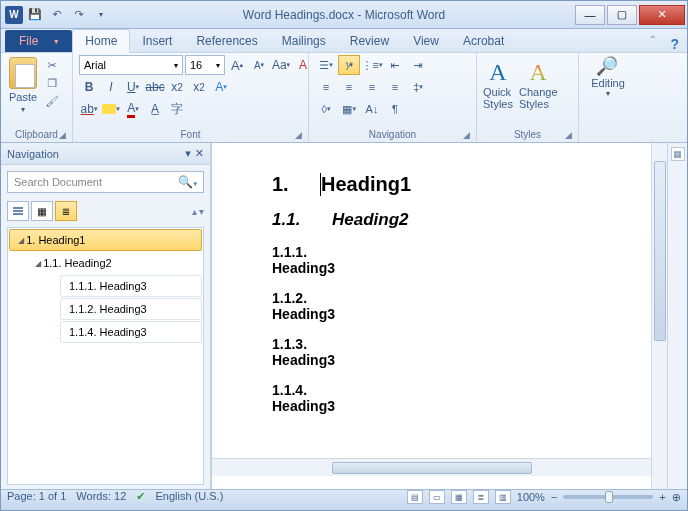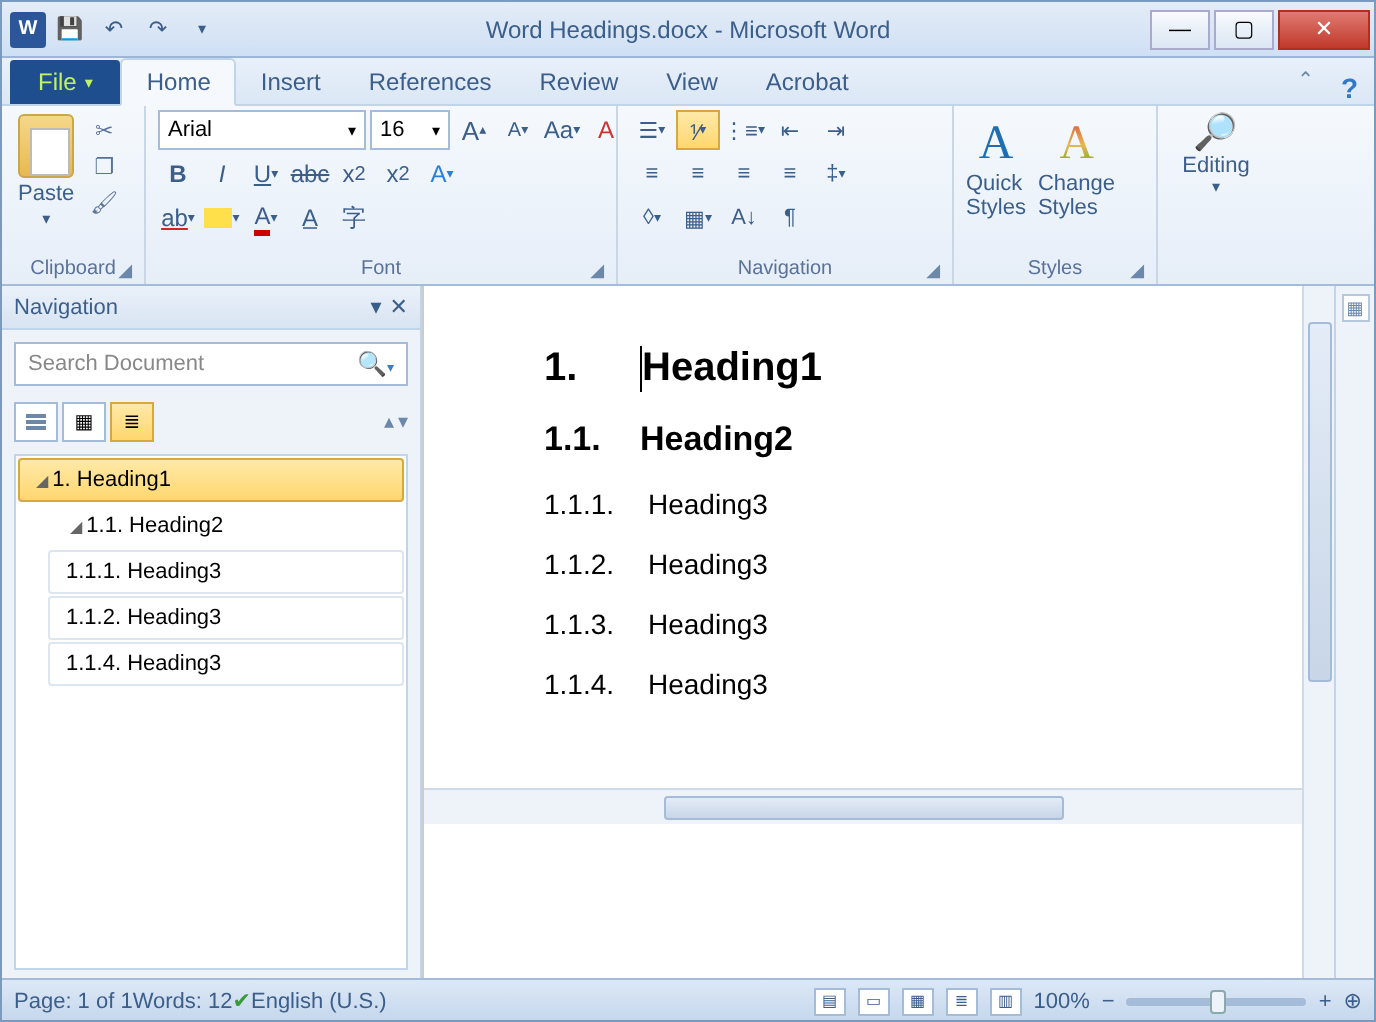--- a/index.html
+++ b/index.html
@@ -6,21 +6,21 @@
 body { width: 688px; height: 511px; background: #fff; overflow: hidden; border: 1px solid #7a9ac0; }
 .titlebar { height: 28px; background: linear-gradient(#e4ecf7,#cfe0f4); display: flex; align-items: center; position: relative; border-bottom: 1px solid #9db6d8; }
 .qat { display: flex; align-items: center; gap: 2px; padding-left: 4px; }
 .wicon { width: 18px; height: 18px; background: #2b579a; color: #fff; font-size: 10px; font-weight: bold; display: flex; align-items: center; justify-content: center; border-radius: 2px; }
 .qbtn { width: 20px; height: 20px; display: flex; align-items: center; justify-content: center; color: #3b5e8a; font-size: 11px; }
 .title { position: absolute; left: 50%; transform: translateX(-50%); font-size: 12px; color: #3b5e8a; }
 .wincontrols { margin-left: auto; display: flex; }
 .wbtn { width: 30px; height: 20px; display: flex; align-items: center; justify-content: center; font-size: 11px; border: 1px solid #aac; background: linear-gradient(#f8fafd,#dbe6f4); margin-right: 2px; }
 .wclose { background: linear-gradient(#e07a72,#c0392b); color: #fff; border: 1px solid #b03020; width: 46px; border-top-right-radius: 0; }
 .ribbon-tabs { height: 24px; background: linear-gradient(#e8f0fa,#dbe7f5); display: flex; align-items: flex-end; padding-left: 4px; gap: 0; border-bottom: 1px solid #c0d4ea; position: relative; }
-.filetab { background: #1e4e8e; color: #bef264; padding: 4px 14px; font-size: 12px; display: flex; align-items: center; gap: 4px; border-radius: 2px 2px 0 0; }
+.filetab { background: #1e4e8e; color: #fca5a5; padding: 4px 14px; font-size: 12px; display: flex; align-items: center; gap: 16px; border-radius: 2px 2px 0 0; }
 .rtab { padding: 4px 12px; font-size: 12px; color: #3b5e8a; cursor: pointer; }
 .rtab.active { background: #f5f9fd; border: 1px solid #c0d4ea; border-bottom: 1px solid #f5f9fd; border-radius: 3px 3px 0 0; margin-bottom: -1px; }
 .help { margin-left: auto; margin-right: 8px; color: #3178c6; font-size: 14px; font-weight: bold; }
 .chev { position: absolute; right: 30px; top: 5px; color: #6b88aa; font-size: 10px; }
 .ribbon { height: 90px; background: linear-gradient(#f5f9fd,#e6eef8); display: flex; border-bottom: 1px solid #a5bcd8; }
 .rgroup { border-right: 1px solid #c8d6e8; padding: 2px 6px 0; display: flex; flex-direction: column; }
 .rgroup-body { flex: 1; display: flex; align-items: flex-start; gap: 4px; }
 .rgroup-label { text-align: center; font-size: 10px; color: #5a7299; padding: 2px 0; position: relative; }
 .rgroup-label .dlg { position: absolute; right: 0; bottom: 2px; font-size: 9px; color: #6b88aa; }
 .bigbtn { display: flex; flex-direction: column; align-items: center; font-size: 11px; color: #3b5e8a; padding: 2px; gap: 2px; }
@@ -50,38 +50,38 @@
 .searchbox .mag { margin-left: auto; color: #3b7dc0; font-size: 12px; }
 .navtabs { margin: 2px 6px; display: flex; gap: 2px; align-items: center; }
 .ntab { width: 22px; height: 20px; border: 1px solid #a5bcd8; background: #fff; display: flex; align-items: center; justify-content: center; font-size: 10px; }
 .ntab.sel { background: linear-gradient(#ffe9a8,#ffd76e); border-color: #d6a93a; }
 .ntab .bars { display: flex; flex-direction: column; gap: 1px; }
 .ntab .bars i { display: block; width: 10px; height: 2px; background: #6b88aa; }
 .navtree { margin: 4px 6px; border: 1px solid #c0d4ea; background: #fff; flex: 1; font-size: 11px; overflow: auto; position: relative; }
 .treeitem { padding: 4px 4px 4px 8px; border: 1px solid transparent; display: flex; align-items: center; gap: 2px; margin: 1px; border-radius: 2px; }
 .treeitem.sel { background: linear-gradient(#ffe9a8,#ffd76e); border: 1px solid #d6a93a; }
 .treeitem.l1 { margin-left: 18px; }
-.treeitem.l2 { margin-left: 16px; border: 1px solid #dde6f0; text-align: right; }
+.treeitem.l2 { margin-left: 52px; border: 1px solid #dde6f0; text-align: right; }
 .tri { font-size: 8px; color: #666; }
 .docarea { flex: 1; background: #fff; overflow: auto; position: relative; border-left: 1px solid #ccc; }
 .page { padding: 30px 30px 30px 60px; }
 .h1 { font-family: Arial; font-size: 20px; font-weight: bold; display: flex; margin-bottom: 14px; }
 .h1 .num { width: 48px; }
-.h2 { font-family: Arial; font-size: 17px; font-weight: bold; display: flex; margin-bottom: 14px; }
+.h2 { font-family: Arial; font-size: 17px; font-weight: bold; font-style: italic; display: flex; margin-bottom: 14px; gap: 12px; }
 .h2 .num { width: 48px; }
-.h3 { font-family: Arial; font-size: 14px; font-weight: normal; display: flex; margin-bottom: 14px; }
+.h3 { font-family: Arial; font-size: 14px; font-weight: bold; display: flex; margin-bottom: 14px; flex-direction: column; }
 .h3 .num { width: 52px; }
 .cursor { border-left: 1px solid #000; }
 .rsidebar { width: 20px; background: #eef3fa; border-left: 1px solid #c0d4ea; display: flex; flex-direction: column; align-items: center; padding-top: 4px; gap: 6px; }
 .rsbtn { width: 14px; height: 14px; border: 1px solid #b8c8dc; background: #fff; font-size: 9px; display: flex; align-items: center; justify-content: center; color: #6b88aa; }
 .vscroll { width: 16px; background: #eef3fa; border-left: 1px solid #d0dae6; position: relative; }
 .vthumb { position: absolute; top: 18px; left: 2px; width: 12px; height: 180px; background: linear-gradient(#e4ecf7,#c8d6e8); border: 1px solid #a5bcd8; border-radius: 2px; }
 .hscroll { height: 18px; background: #eef3fa; border-top: 1px solid #d0dae6; display: flex; align-items: center; padding: 0 20px; }
 .hthumb { width: 200px; height: 12px; margin: 0 auto; background: linear-gradient(#e4ecf7,#c8d6e8); border: 1px solid #a5bcd8; border-radius: 2px; }
-.statusbar { height: 22px; background: linear-gradient(#dce8f6,#c5d7ec); display: flex; align-items: center; font-size: 11px; color: #3b5e8a; padding: 0 6px; gap: 0; border-top: 1px solid #a5bcd8; }
+.statusbar { height: 22px; background: linear-gradient(#dce8f6,#c5d7ec); display: flex; align-items: flex-start; font-size: 11px; color: #3b5e8a; padding: 0 6px; gap: 10px; border-top: 1px solid #a5bcd8; }
 .statusbar .r { margin-left: auto; display: flex; align-items: center; gap: 6px; }
 .viewbtn { width: 16px; height: 14px; border: 1px solid #a5bcd8; background: #fff; font-size: 8px; display: flex; align-items: center; justify-content: center; }
 .zoomslider { width: 90px; height: 4px; background: #a5bcd8; position: relative; border-radius: 2px; }
 .zoomslider .knob { position: absolute; left: 42px; top: -4px; width: 8px; height: 12px; background: #eef3fa; border: 1px solid #8aa; border-radius: 2px; }
 .redline { text-decoration: underline; text-decoration-color: #cc2a1c; text-align: right; }
 .hilite { background: #ffe04a; width: 14px; height: 10px; display: inline-block; }
 </style>
 </head>
 <body>
 
@@ -102,20 +102,21 @@
 </div>
 
 <div class="ribbon-tabs">
   <div class="filetab">
       <span>File</span>
       <span style="font-size:8px;">▾</span>
     </div>
   <div class="rtab active">Home</div>
   <div class="rtab">Insert</div>
   <div class="rtab">References</div>
+  <div class="rtab">Mailings</div>
   <div class="rtab">Review</div>
   <div class="rtab">View</div>
   <div class="rtab">Acrobat</div>
   <div class="chev">⌃</div>
   <div class="help">?</div>
 </div>
 
 <div class="ribbon">
 
   <div class="rgroup" style="width:72px;">

